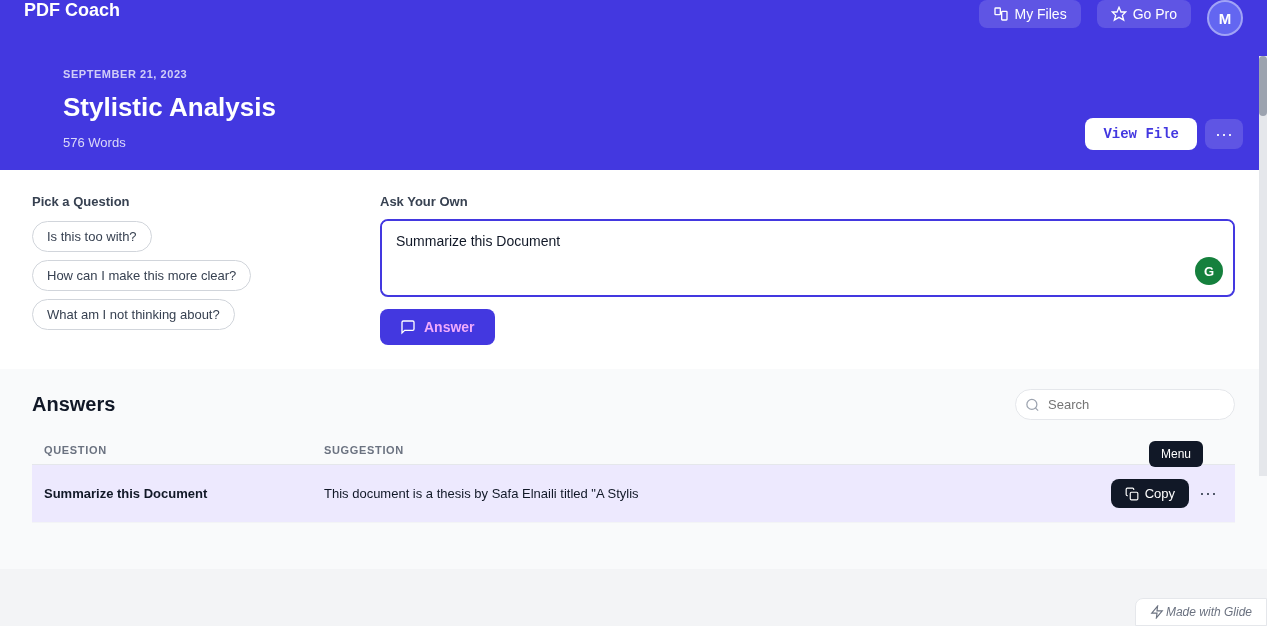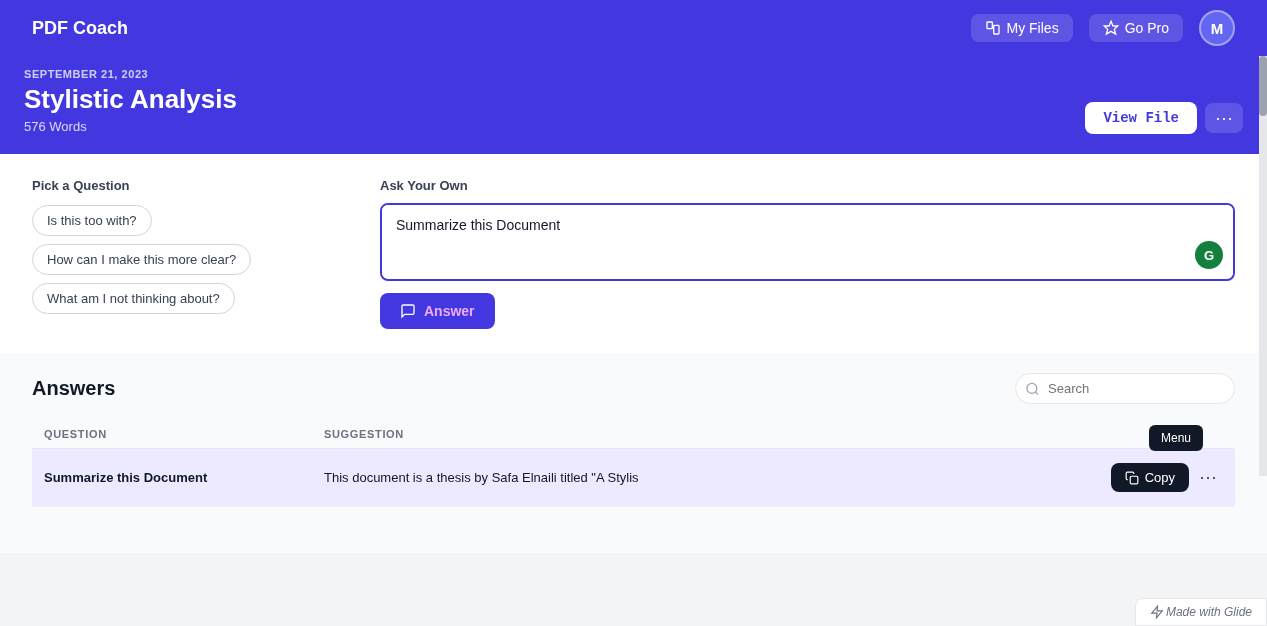--- a/index.html
+++ b/index.html
@@ -2,22 +2,22 @@
 <html><head>
   <meta charset="utf-8">
   <style>
     * { box-sizing: border-box; margin: 0; padding: 0; }
     body { font-family: -apple-system, BlinkMacSystemFont, 'Segoe UI', sans-serif; background: #f3f4f6; width: 1267px; height: 626px; overflow: hidden; }
 
     
     .navbar {
       background: #4338e0;
       display: flex;
-      align-items: center;
-      padding: 0 32px;
+      align-items: flex-start;
+      padding: 0 24px;
       height: 56px;
       gap: 16px;
     }
     .navbar-brand {
       color: #fff;
       font-weight: 700;
       font-size: 18px;
       flex: 0 0 auto;
     }
     .navbar-spacer { flex: 1; }
@@ -45,21 +45,21 @@
     }
 
     
     .sub-header {
       background: #4338e0;
       padding: 12px 24px 20px;
       display: flex;
       align-items: flex-end;
       justify-content: space-between;
     }
-    .sub-header-left { display: flex; flex-direction: column; gap: 4px; }
+    .sub-header-left { display: flex; flex-direction: column; gap: 12px; margin-left: 39px; }
     .sub-header-date { color: rgba(255,255,255,0.75); font-size: 11px; font-weight: 600; letter-spacing: 0.05em; text-transform: uppercase; }
     .sub-header-title { color: #fff; font-size: 26px; font-weight: 700; }
     .sub-header-meta { color: rgba(255,255,255,0.8); font-size: 13px; }
     .sub-header-right { display: flex; gap: 8px; align-items: center; }
     .view-file-btn {
       background: #fff;
       color: #4338e0;
       border: none;
       border-radius: 8px;
       font-size: 14px;

